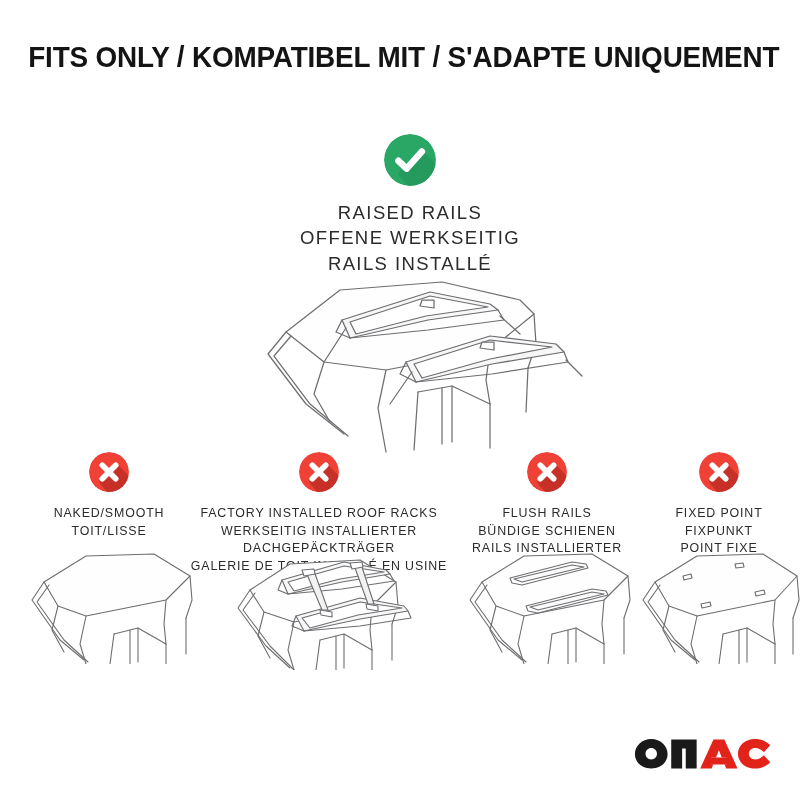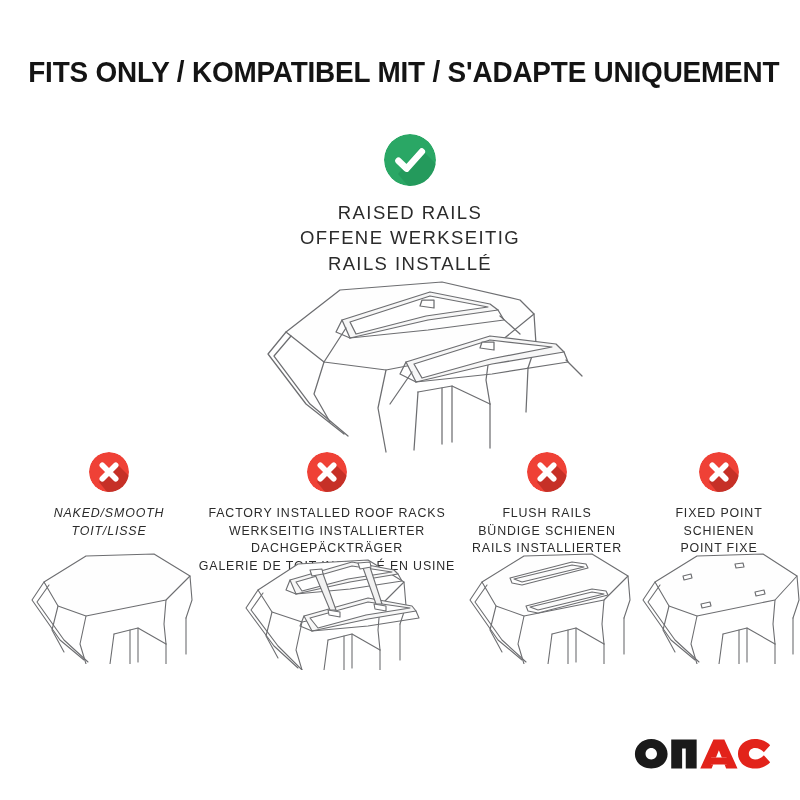--- a/index.html
+++ b/index.html
@@ -13,21 +13,21 @@
     position: relative;
     overflow: hidden;
     font-family: "Liberation Sans", sans-serif;
     color: #231f20;
     -webkit-font-smoothing: antialiased;
   }
 
   
   #title-bar {
     position: absolute;
-    top: 56px;
+    top: 41px;
     left: 0;
     width: 800px;
     text-align: center;
   }
   #page-title {
     display: inline-block;
     font-family: "Liberation Sans Narrow", "Liberation Sans", sans-serif;
     font-weight: 700;
     font-size: 30px;
     letter-spacing: -0.2px;
@@ -103,22 +103,22 @@
     color: #2b2b2b;
     white-space: nowrap;
   }
   .roof-art {
     position: absolute;
     left: 50%;
     transform: translateX(-50%);
   }
 
   
-  #item-naked        { left: 14px;  width: 190px; font-style: italic; }
-  #item-factory      { left: 198px; width: 258px; }
+  #item-naked        { left: 14px;  width: 190px; }
+  #item-factory      { left: 190px; width: 258px; }
   #item-flush        { left: 452px; width: 190px; }
   #item-fixed        { left: 638px; width: 162px; }
 
   #item-naked   .roof-art { top: 92px; }
   #item-factory .roof-art { top: 88px; }
   #item-flush   .roof-art { top: 92px; }
   #item-fixed   .roof-art { top: 92px; }
 
   
   #brand-logo {
@@ -332,21 +332,21 @@
   <div class="incompat-item" id="item-fixed">
     <div class="badge badge-sm">
       <svg viewBox="0 0 40 40" aria-hidden="true">
         <circle cx="20" cy="20" r="20" fill="#ef4136"></circle>
         <path d="M26 10 L40 24 L40 40 L18 40 L10 30 Z" fill="#9e1f18" opacity="0.5"></path>
         <path d="M13.3 13.3 L26.7 26.7 M26.7 13.3 L13.3 26.7" stroke="#ffffff" stroke-width="5.6" stroke-linecap="round"></path>
       </svg>
     </div>
     <div class="incompat-labels">
       <div class="inc-line">FIXED POINT</div>
-      <div class="inc-line">SCHIENEN</div>
+      <div class="inc-line">FIXPUNKT</div>
       <div class="inc-line">POINT FIXE</div>
     </div>
     <div class="roof-art">
       <svg viewBox="0 0 180 120" width="180" height="120" aria-hidden="true">
         <g fill="none" stroke="#6d6e71" stroke-width="1.1" stroke-linejoin="round" stroke-linecap="round">
           <path d="M26 38 L68 12 L134 10 L168 32 L146 56 L68 72 L40 62 Z" fill="#fefefe"></path>
           <path d="M26 38 L14 56 L42 96 L66 116"></path>
           <path d="M31 41 L19 58 L46 96 L70 118"></path>
           <path d="M40 62 L34 86 L46 108"></path>
           <path d="M168 32 L170 56 L164 74"></path>

